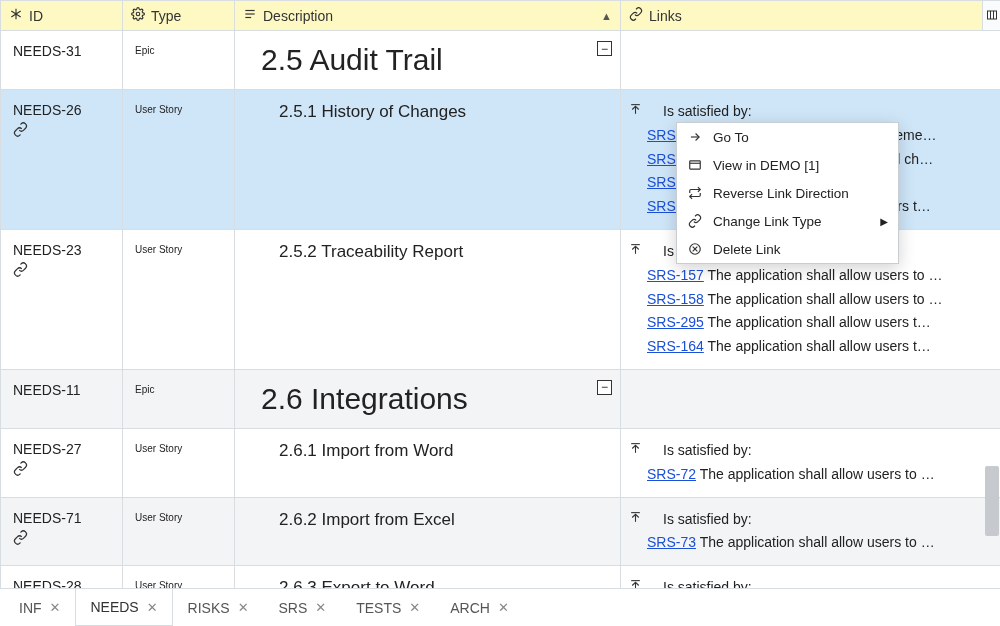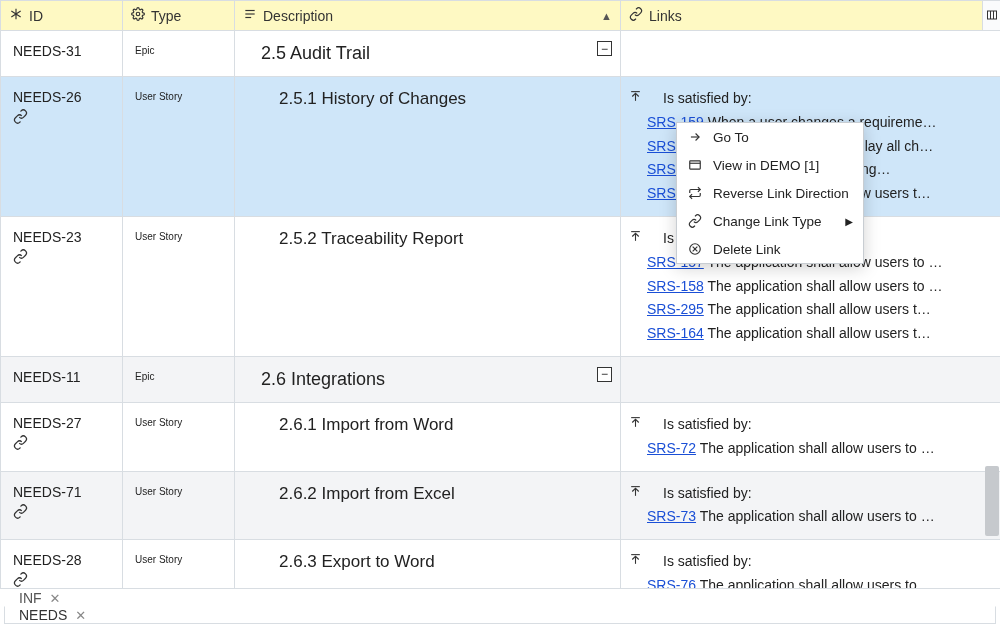--- a/index.html
+++ b/index.html
@@ -25,41 +25,41 @@
   .row-even td { background: #fff; }
   .row-odd  td { background: #f3f4f6; margin-left: 16px; }
   .row-sel  td { background: #cfe6f9 !important; }
 
   .cell { padding: 10px 12px 12px 12px; position: relative; }
   .cell.small { padding: 14px 12px; font-size: 10px; }
   .desc-wrap { display: flex; height:100%; }
   .gutter { display:flex; height:100%; }
   .gut-col { width: 18px; border-right: 1px dashed #c8cdd2; }
   .desc-text { padding: 12px 10px 12px 8px; font-size: 17px; }
-  .desc-text.h2 { font-size: 18px; }
+  .desc-text.h2 { font-size: 30px; }
   .collapse-box { position: absolute; right: 8px; top: 10px; width: 15px; height: 15px; border: 1px solid #333; display:flex; align-items:center; justify-content:center; font-size:12px; line-height:1; background:#fff; cursor:pointer; }
 
   .links-cell { padding: 10px 10px 10px 8px; font-size: 14px; line-height: 1.7; }
   .rel-head { display:flex; align-items:center; gap:21px; }
   .link-line { padding-left: 18px; white-space: nowrap; overflow: hidden; text-overflow: ellipsis; }
   a.req { color: #1a4fd6; text-decoration: underline; }
 
   
   .context-menu {
-    position: absolute; top: 122px; left: 676px; width: 188px;
+    position: absolute; top: 122px; left: 676px; width: 223px;
     background: #fff; border: 1px solid #c8cdd2; box-shadow: 0 4px 16px rgba(0,0,0,.18);
     font-size: 13.5px; z-index: 50;
   }
   .context-menu .mi { display:flex; align-items:center; gap:10px; padding: 6px 10px; height: 28px; cursor:pointer; }
   .context-menu .mi.sel { background: #1e7bd6; color:#fff; }
   .context-menu .mi .mi-icon { width:16px; display:flex; justify-content:center; }
   .context-menu .mi .arrow { margin-left:auto; font-size:10px; }
 
   
-  .tabs { height: 38px; border-top: 1px solid #d8dde2; display:flex; align-items:stretch; padding: 0 4px; background:#fff; overflow:hidden;flex-direction:column;}
+  .tabs { height: 38px; border-top: 1px solid #d8dde2; display:flex; align-items:stretch; padding: 0 4px; background:#fff; overflow:hidden;}
   .tab { display:flex; align-items:center; gap:8px; padding: 0 14px; font-size:14px; color:#333; border:1px solid transparent; cursor:pointer; position:relative; }
   .tab .x { color:#888; font-size:13px; }
   .tab.active { border:1px solid #d8dde2; border-top:1px solid #fff; background:#fff; margin-top:-1px; }
   .tab.inactive { color:#555; }
 
   
   .idcell { padding: 12px 12px; font-size: 14px; }
   .idrow2 svg { margin-top:4px; }
 
   .th-last { background:#fafbfc; display:flex; align-items:center; justify-content:center; height:100%; }

